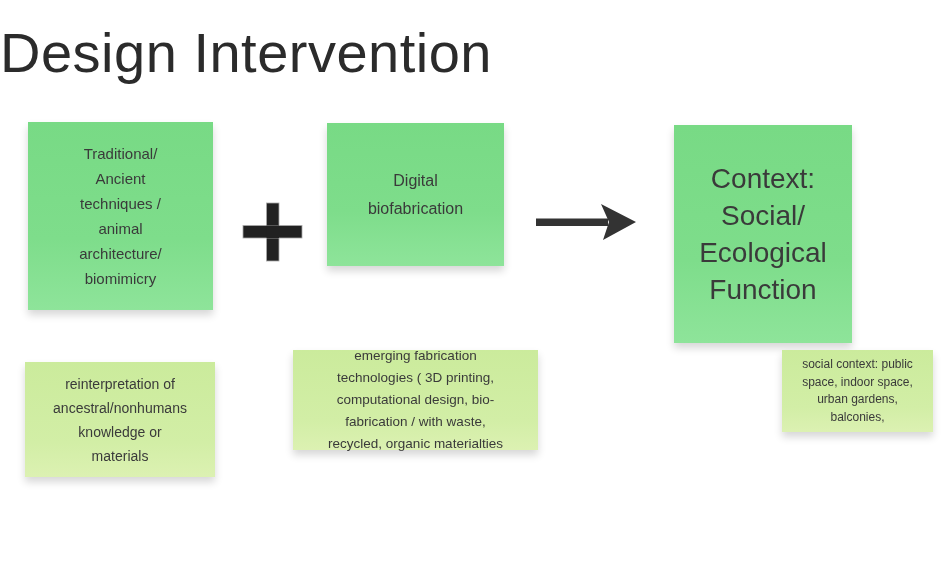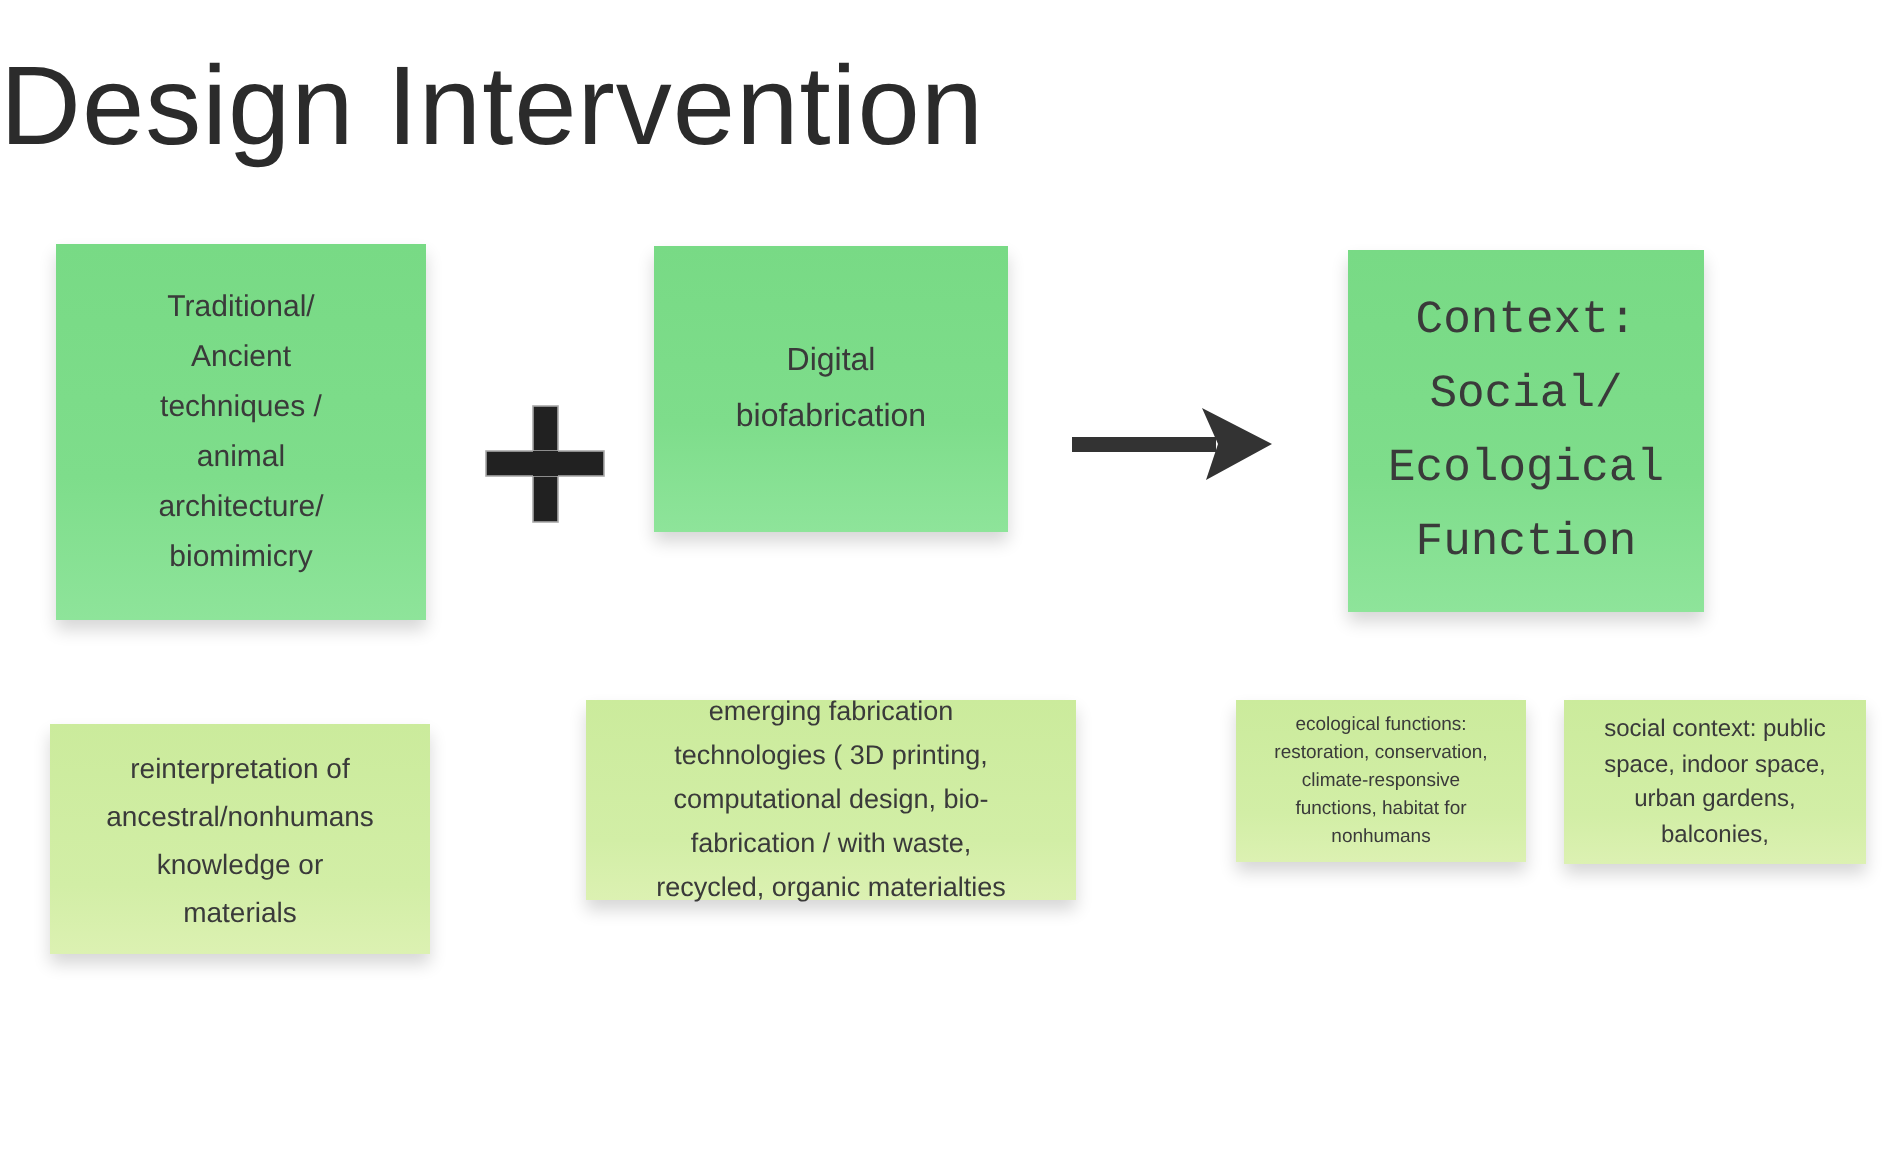--- a/index.html
+++ b/index.html
@@ -21,21 +21,21 @@
     text-align:center;color:#3a3a3a;
     box-shadow:0 5px 8px rgba(0,0,0,0.16);
   }
   .note .note-text{white-space:pre-line;width:100%;padding:4px 8px;box-sizing:border-box;}
 
   .note-green{background:linear-gradient(180deg,#78da85 0%,#7edd8b 62%,#8ee49a 100%);}
   .note-light{background:linear-gradient(180deg,#cbeb9c 0%,#d2eea6 70%,#dcf1b2 100%);}
 
   .box-top-1{left:28px;top:122px;width:185px;height:188px;font-size:15px;line-height:25px;}
   .box-top-2{left:327px;top:123px;width:177px;height:143px;font-size:16px;line-height:28px;}
-  .box-top-3{left:674px;top:125px;width:178px;height:181px;font-size:23px;line-height:37px;font-family:Liberation Mono, monospace;}
+  .box-top-3{left:674px;top:125px;width:178px;height:218px;font-size:28px;line-height:37px;}
 
   .box-bot-1{left:25px;top:362px;width:190px;height:115px;font-size:14px;line-height:24px;}
   .box-bot-2{left:293px;top:350px;width:245px;height:100px;font-size:13.5px;line-height:22px;}
   .box-bot-3{left:618px;top:350px;width:145px;height:81px;font-size:9.5px;line-height:14px;}
   .box-bot-4{left:782px;top:350px;width:151px;height:82px;font-size:12px;line-height:17.5px;}
 
   .connector{position:absolute;}
   .plus-wrap{left:242px;top:201px;width:61px;height:62px;}
   .arrow-wrap{left:535px;top:201px;width:102px;height:42px;}
 </style>
@@ -90,27 +90,20 @@
   </div>
 
   <div class="note note-light box-bot-2">
     <div class="note-text">emerging fabrication
 technologies ( 3D printing,
 computational design, bio-
 fabrication / with waste,
 recycled, organic materialties</div>
   </div>
 
-  <div class="note note-light box-bot-3">
-    <div class="note-text">ecological functions:
-restoration, conservation,
-climate-responsive
-functions, habitat for
-nonhumans</div>
-  </div>
 
   <div class="note note-light box-bot-4">
     <div class="note-text">social context: public
 space, indoor space,
 urban gardens,
 balconies,</div>
   </div>
 
 </div>
 

